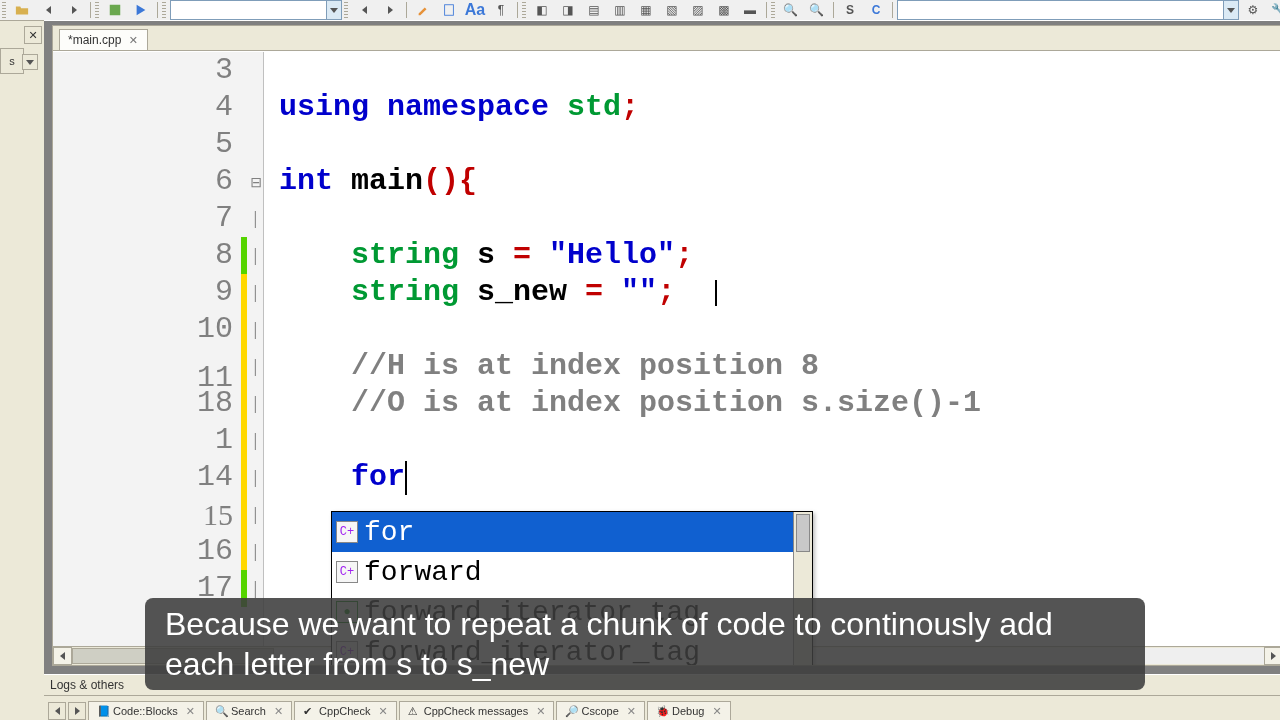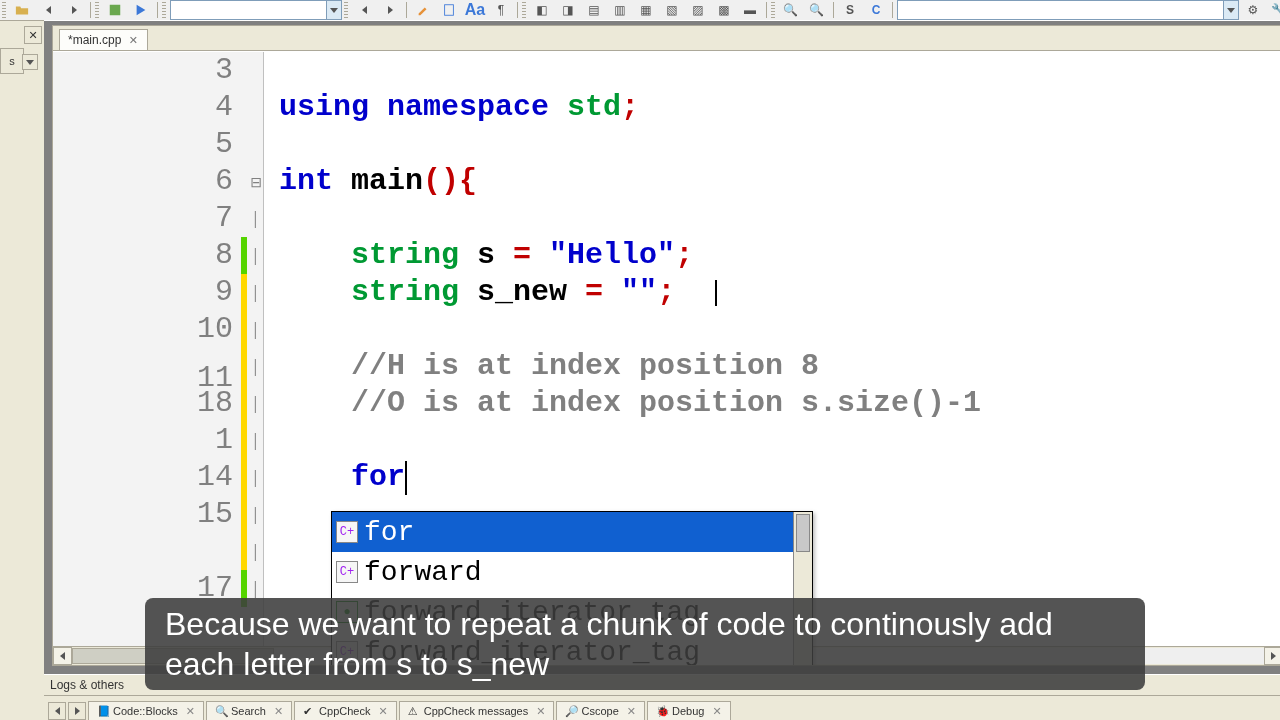--- a/index.html
+++ b/index.html
@@ -449,24 +449,25 @@
           <div class="fold-mark" style="top: 333px;">│</div>
           <div class="codecell" style="top: 333px;"><span class="ident">    </span><span class="cmt">//O is at index position s.size()-1</span></div>
           <div class="lineno" style="top: 370px; position: absolute; height: 37px; line-height: 37px;">1</div>
           <div class="mod-seg mod-yellow" style="top: 370px; height: 37px;"></div>
           <div class="fold-mark" style="top: 370px;">│</div>
           <div class="codecell" style="top: 370px;"></div>
           <div class="lineno" style="top: 407px; position: absolute; height: 37px; line-height: 37px;">14</div>
           <div class="mod-seg mod-yellow" style="top: 407px; height: 37px;"></div>
           <div class="fold-mark" style="top: 407px;">│</div>
           <div class="codecell" style="top: 407px;"><span class="ident">    </span><span class="kw">for</span></div>
-          <div class="lineno" style="top: 444px; position: absolute; height: 37px; line-height: 37px;">15</div>
+          <div class="lineno" style="top: 444px; position: absolute; height: 37px; line-height: 37px; font-family: Liberation Serif, serif;">15</div>
           <div class="mod-seg mod-yellow" style="top: 444px; height: 37px;"></div>
           <div class="fold-mark" style="top: 444px;">│</div>
           <div class="codecell" style="top: 444px;"></div>
+          <div class="lineno" style="top: 481px; position: absolute; height: 37px; line-height: 37px;">16</div>
           <div class="mod-seg mod-yellow" style="top: 481px; height: 37px;"></div>
           <div class="fold-mark" style="top: 481px;">│</div>
           <div class="codecell" style="top: 481px;"></div>
           <div class="lineno" style="top: 518px; position: absolute; height: 37px; line-height: 37px;">17</div>
           <div class="mod-seg mod-green" style="top: 518px; height: 37px;"></div>
           <div class="fold-mark" style="top: 518px;">│</div>
           <div class="codecell" style="top: 518px;"></div>
           <div class="caret" style="left: 352px; top: 409px;"></div>
           <div class="ibeam" style="left: 662px; top: 228px;"></div>
         </div>

